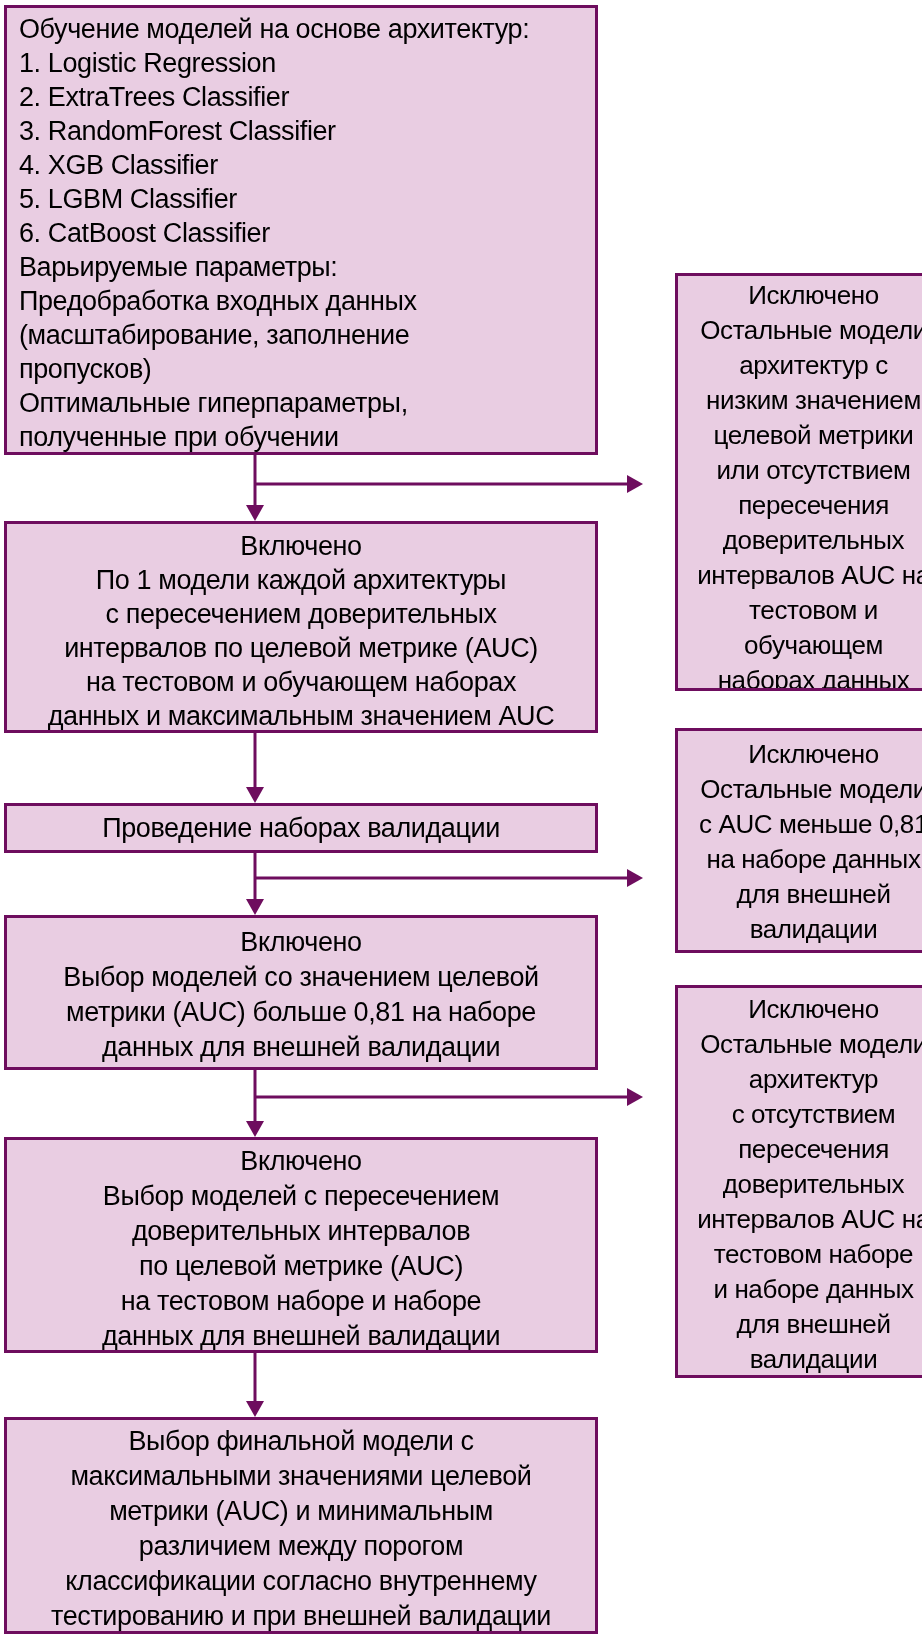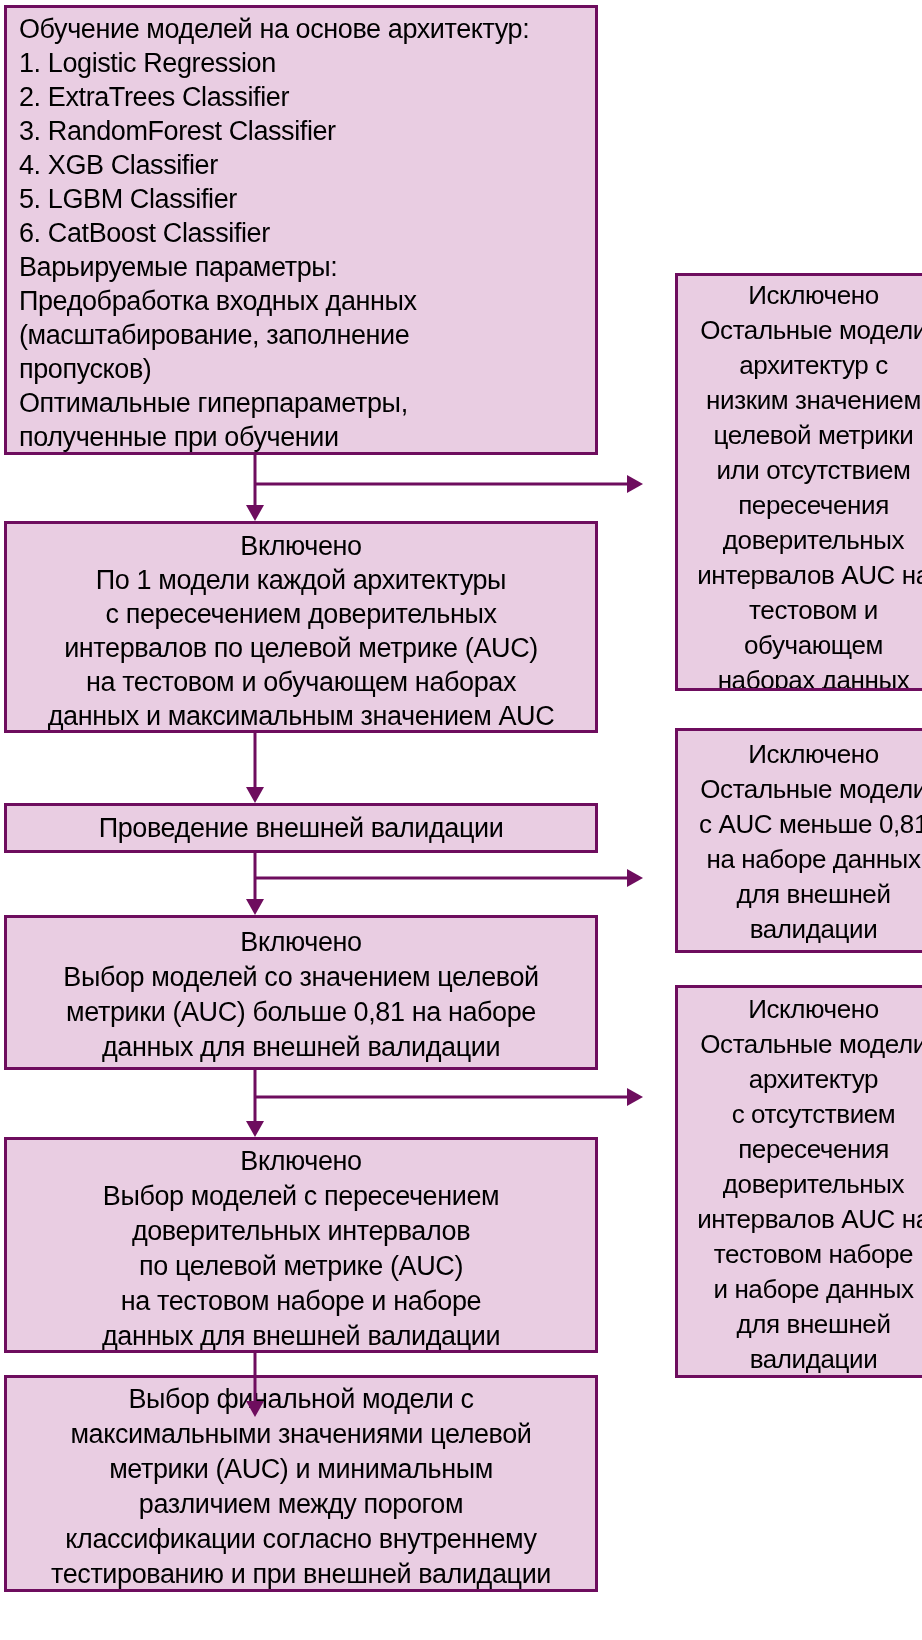--- a/index.html
+++ b/index.html
@@ -28,40 +28,40 @@
     overflow:hidden;
   }
   .box.center{text-align:center;}
   .box.left{text-align:left;padding-left:12px;padding-right:20px;}
   
   .b-train   {left:4px;top:5px;   width:594px;height:450px;padding-top:4px;}
   .b-incl1   {left:4px;top:521px; width:594px;height:212px;padding-top:5px;line-height:34px;}
   .b-extval  {left:4px;top:803px; width:594px;height:50px; display:flex;align-items:center;justify-content:center;}
   .b-incl2   {left:4px;top:915px; width:594px;height:155px;padding-top:7px;line-height:35px;}
   .b-incl3   {left:4px;top:1137px;width:594px;height:216px;padding-top:4px;line-height:35px;}
-  .b-final   {left:4px;top:1375px;width:594px;height:217px;padding-top:4px;line-height:35px;}
+  .b-final   {left:4px;top:1417px;width:594px;height:217px;padding-top:4px;line-height:35px;}
   
   .b-excl    {left:643px;width:277px;font-size:26px;line-height:35px;margin-left:32px;}
   .b-excl1   {top:273px;height:418px;padding-top:2px;}
   .b-excl2   {top:728px;height:225px;padding-top:6px;}
   .b-excl3   {top:985px;height:393px;padding-top:4px;}
   svg.arrows{position:absolute;left:0;top:0;pointer-events:none;}
   svg.arrows line{stroke:var(--arrow);stroke-width:3;}
   svg.arrows polygon{fill:var(--arrow);}
 </style>
 </head>
 <body>
 
 <div class="canvas">
 
   <div class="box left b-train">Обучение моделей на основе архитектур:<br>1. Logistic Regression<br>2. ExtraTrees Classifier<br>3. RandomForest Classifier<br>4. XGB Classifier<br>5. LGBM Classifier<br>6. CatBoost Classifier<br>Варьируемые параметры:<br>Предобработка входных данных<br>(масштабирование, заполнение<br>пропусков)<br>Оптимальные гиперпараметры,<br>полученные при обучении</div>
 
   <div class="box center b-incl1">Включено<br>По 1 модели каждой архитектуры<br>с пересечением доверительных<br>интервалов по целевой метрике (AUC)<br>на тестовом и обучающем наборах<br>данных и максимальным значением AUC</div>
 
-  <div class="box center b-extval">Проведение внешней валидации</div>
+  <div class="box center b-extval">Проведение наборах валидации</div>
 
   <div class="box center b-incl2">Включено<br>Выбор моделей со значением целевой<br>метрики (AUC) больше 0,81 на наборе<br>данных для внешней валидации</div>
 
   <div class="box center b-incl3">Включено<br>Выбор моделей с пересечением<br>доверительных интервалов<br>по целевой метрике (AUC)<br>на тестовом наборе и наборе<br>данных для внешней валидации</div>
 
   <div class="box center b-final">Выбор финальной модели с<br>максимальными значениями целевой<br>метрики (AUC) и минимальным<br>различием между порогом<br>классификации согласно внутреннему<br>тестированию и при внешней валидации</div>
 
   <div class="box center b-excl b-excl1">Исключено<br>Остальные модели<br>архитектур с<br>низким значением<br>целевой метрики<br>или отсутствием<br>пересечения<br>доверительных<br>интервалов AUC на<br>тестовом и<br>обучающем<br>наборах данных</div>
 
   <div class="box center b-excl b-excl2">Исключено<br>Остальные модели<br>с AUC меньше 0,81<br>на наборе данных<br>для внешней<br>валидации</div>

